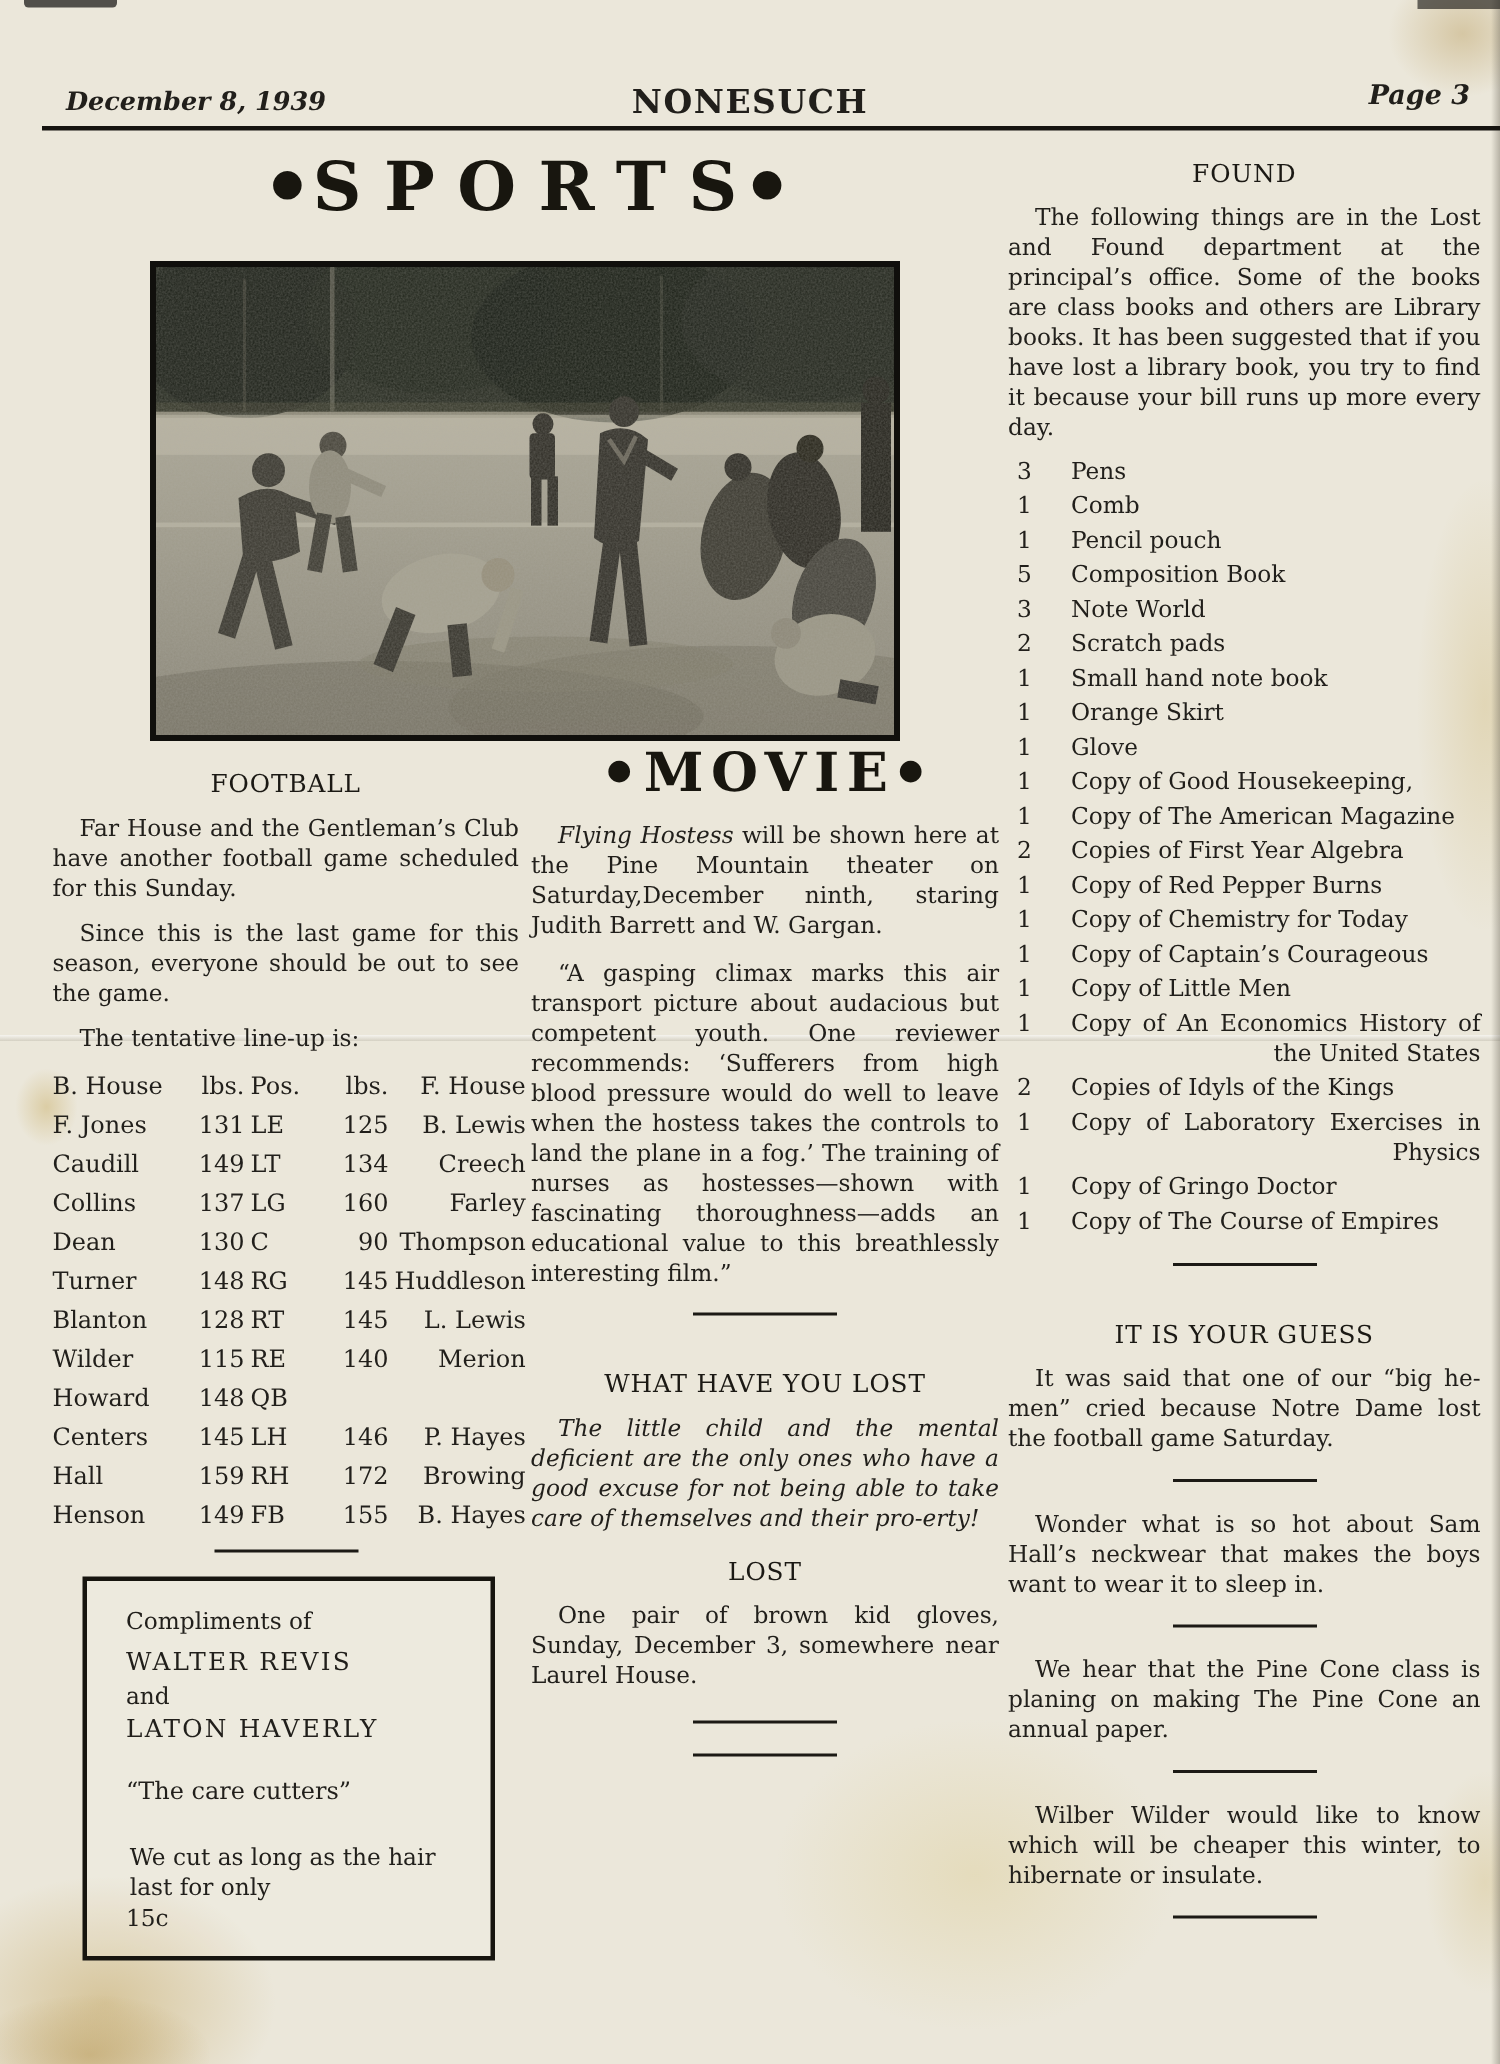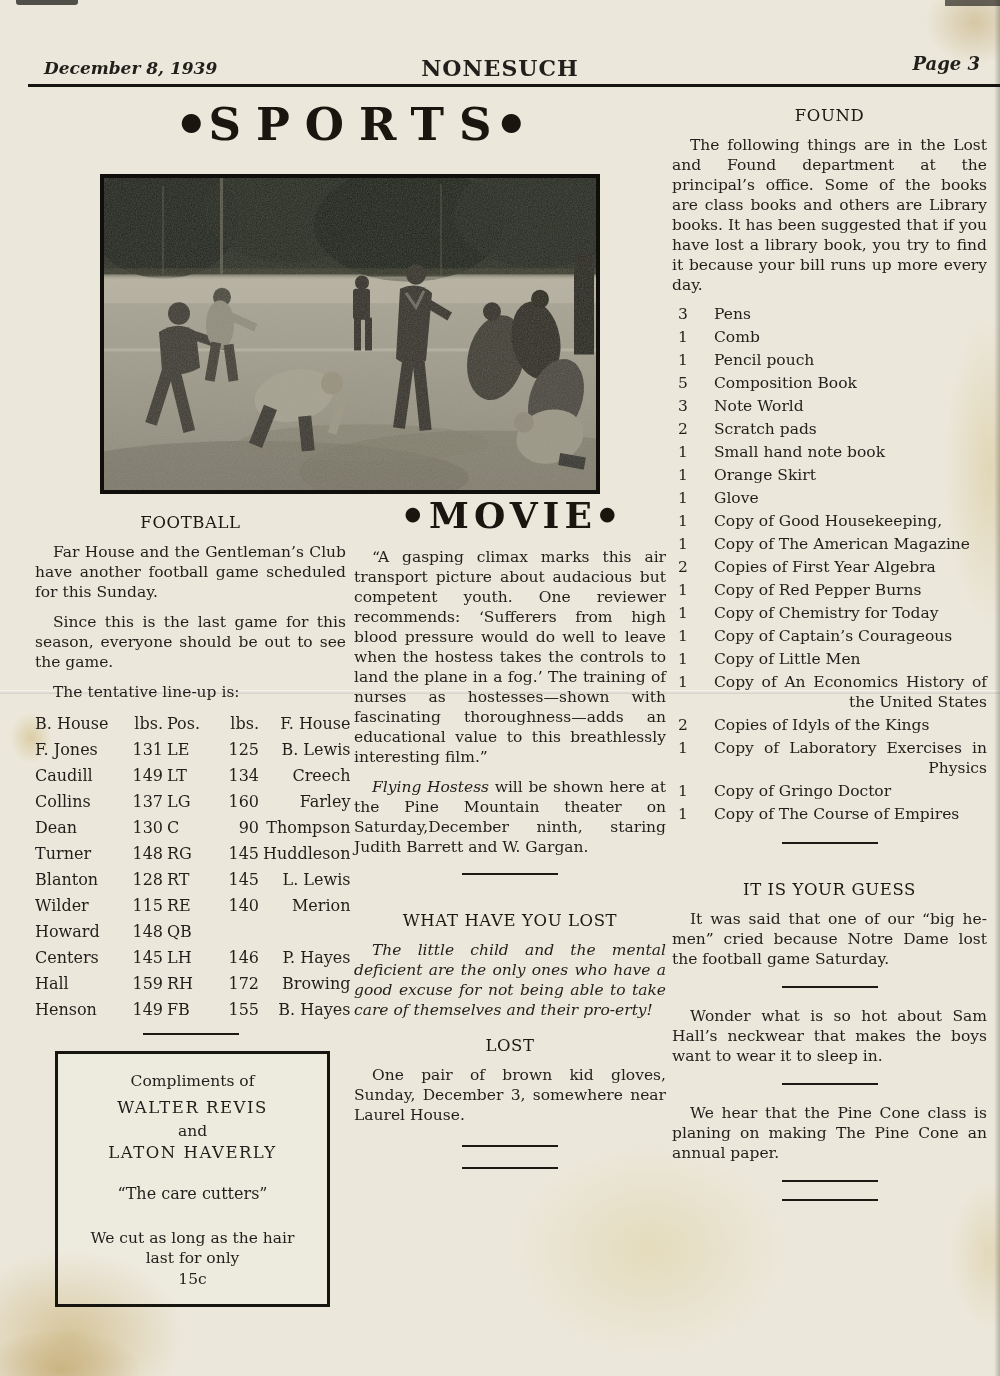--- a/index.html
+++ b/index.html
@@ -58,21 +58,21 @@
     font-size:16px;line-height:20px;text-align:left;margin:12px 0 0;row-gap:6px;}
   .lineup .c-lbs{text-align:right;padding-right:4px;}
   .lineup .c-pos{}
   .lineup .c-r{text-align:right;}
   
   .found-list{margin-top:9px;}
   .fitem{display:grid;grid-template-columns:36px 1fr;column-gap:6px;margin-bottom:3px;text-align:left;font-size:15.5px;line-height:20px;}
   .fitem .fqty{padding-left:6px;}
   .fitem.two-line .fname{text-align:justify;text-align-last:right;}
   
-  .adbox{border:3px solid #17150f;margin:16px 16px 0 20px;padding:17px 0 15px;text-align:center;background:rgba(255,255,253,.12);}
+  .adbox{border:3px solid #17150f;margin:16px 16px 0 20px;padding:17px 26px 15px;text-align:left;background:rgba(255,255,253,.12);}
   .ad-line{margin:0;}
   .ad-caps{letter-spacing:1.5px;font-size:16.5px;margin-top:7px;}
   .ad-and{margin-top:3px;}
   .ad-tag{margin-top:21px;font-size:16px;}
   .ad-offer{width:212px;margin:24px auto 0;line-height:20px;}
   .ad-price{margin-top:1px;}
 </style>
 </head>
 <body>
 
@@ -264,22 +264,22 @@
       <div class="ad-line ad-and">and</div>
       <div class="ad-line ad-caps" style="margin-top:2px;">LATON HAVERLY</div>
       <div class="ad-line ad-tag">“The care cutters”</div>
       <div class="ad-line ad-offer">We cut as long as the hair last for only</div>
       <div class="ad-line ad-price">15c</div>
     </div>
   </div>
 
   <div class="col col-mid">
     <div class="movie-title"><span class="dot-md l">●</span><span>MOVIE</span><span class="dot-md r">●</span></div>
+    <p style="margin-bottom:12px;"><span class="it">Flying Hostess</span><span> will be shown here at the Pine Mountain theater on Saturday,December ninth, staring Judith Barrett and W. Gargan.</span></p>
     <p>“A gasping climax marks this air transport picture about audacious but competent youth.  One reviewer recommends:  ‘Sufferers from high blood pressure would do well to leave when the hostess takes the controls to land the plane in a fog.’  The training of nurses as hostesses—shown with fascinating thoroughness—adds an educational value to this breathlessly interesting film.”</p>
-    <p style="margin-bottom:12px;"><span class="it">Flying Hostess</span><span> will be shown here at the Pine Mountain theater on Saturday,December ninth, staring Judith Barrett and W. Gargan.</span></p>
     <div class="rule-sm"></div>
     <div class="sec-head" style="margin-top:36px;">WHAT HAVE YOU LOST</div>
     <p class="italic-para">The little child and the mental deficient are the only ones who have a good excuse for not being able to take care of themselves and their pro-erty!</p>
     <div class="sec-head" style="margin-top:16px;">LOST</div>
     <p>One pair of brown kid gloves, Sunday, December 3, somewhere near Laurel House.</p>
     <div class="rule-sm" style="margin-top:20px;"></div>
     <div class="rule-sm" style="margin-top:20px;"></div>
   </div>
 
   <div class="col col-right">
@@ -375,16 +375,17 @@
 
     <div class="rule-sm" style="margin-top:18px;"></div>
 
     <div class="sec-head" style="margin-top:36px;">IT IS YOUR GUESS</div>
     <p>It was said that one of our “big he-men” cried because Notre Dame lost the football game Saturday.</p>
     <div class="rule-sm guess"></div>
     <p style="margin-top:18px;">Wonder what is so hot about Sam Hall’s neckwear that makes the boys want to wear it to sleep in.</p>
     <div class="rule-sm guess"></div>
     <p style="margin-top:18px;">We hear that the Pine Cone class is planing on making The Pine Cone an annual paper.</p>
     <div class="rule-sm guess"></div>
+    <p style="margin-top:18px;">Wilber Wilder would like to know which will be cheaper this winter, to hibernate or insulate.</p>
     <div class="rule-sm guess"></div>
   </div>
 
 </div>
 
 </body></html>

